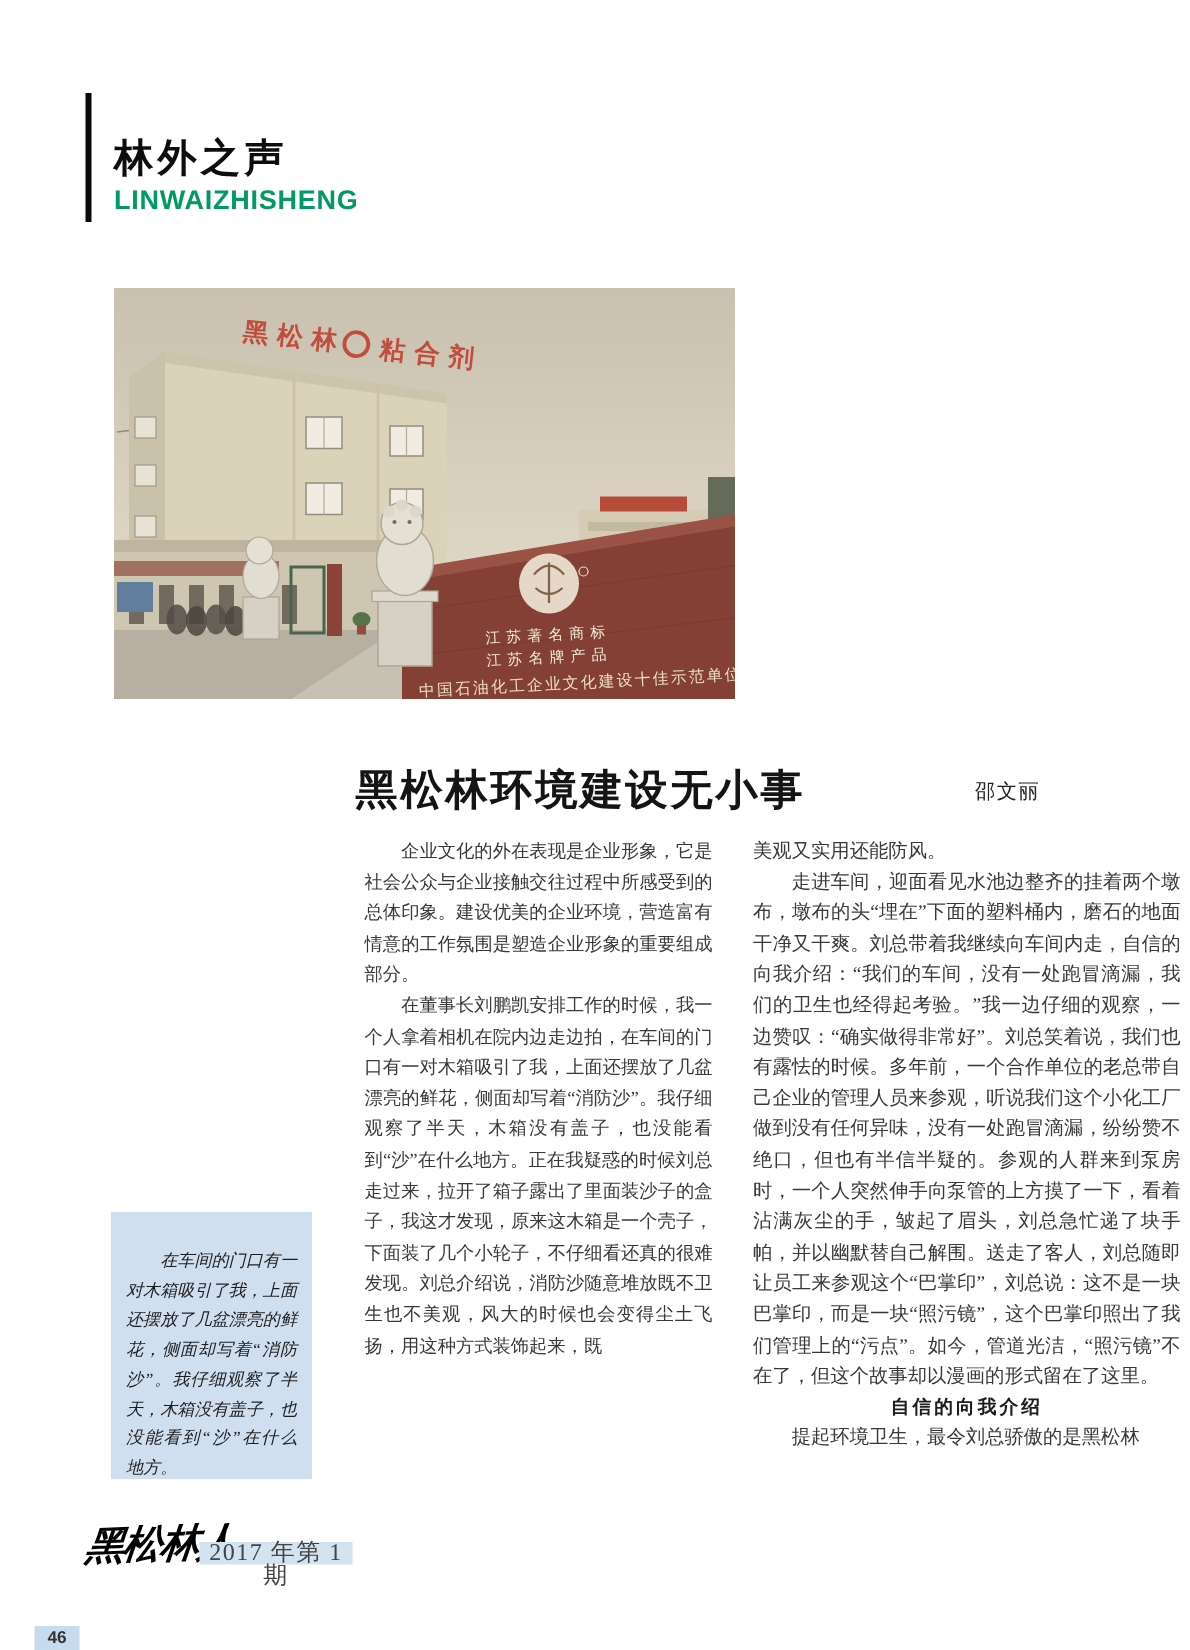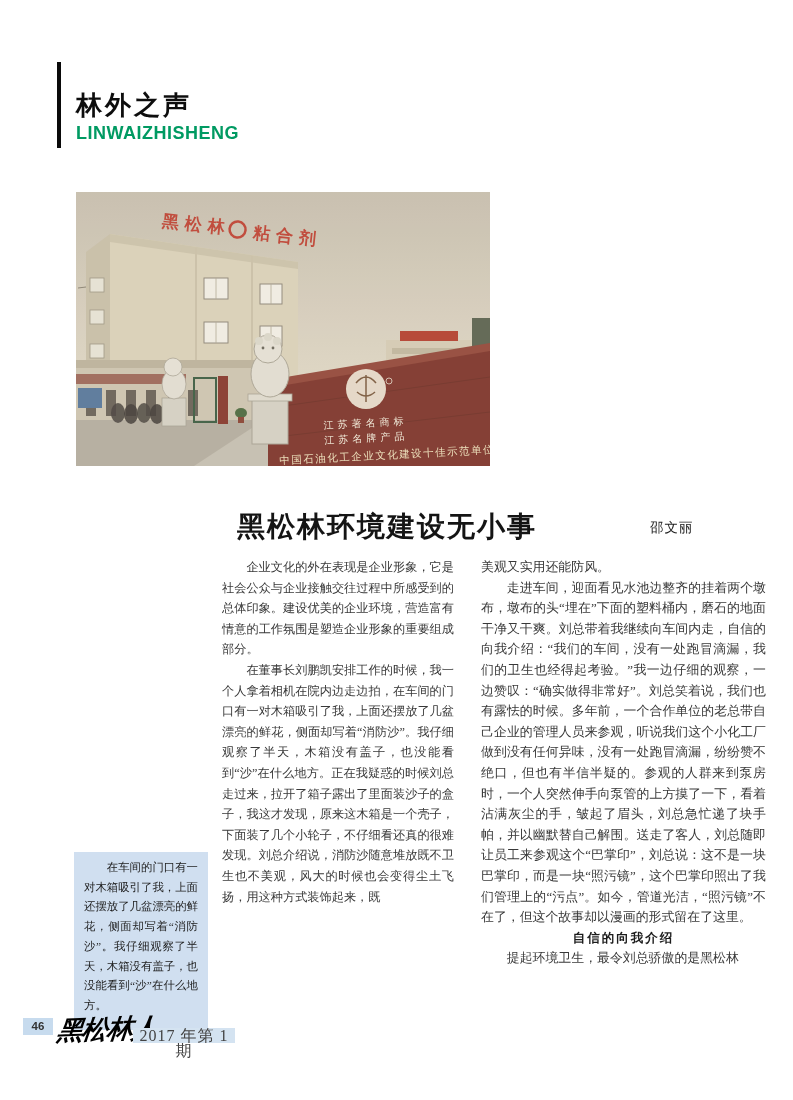--- a/index.html
+++ b/index.html
@@ -11,33 +11,33 @@
              font-weight:900;font-size:26px;letter-spacing:3px;color:#0d0d0d;}
   .sec-sub{position:absolute;left:76px;top:123px;font-family:"Liberation Sans","DejaVu Sans",sans-serif;
            font-weight:800;font-size:18px;letter-spacing:.5px;color:#009a62;}
   
   .photo{position:absolute;left:76px;top:192px;width:414px;height:274px;margin:0;}
   
   .art-title{position:absolute;left:237px;top:485px;font-size:28px;font-weight:700;
              letter-spacing:2px;color:#141414;white-space:nowrap;}
   .art-author{position:absolute;left:650px;top:519px;font-size:13.5px;letter-spacing:1px;color:#222;}
   
-  .col{position:absolute;top:557px;text-align:justify;line-height:20.6px;}
+  .col{position:absolute;top:557px;text-align:justify;line-height:20.6px;margin-left:21px;}
   .col1{left:222px;width:232px;font-size:12.2px;}
   .col2{left:481px;width:285px;font-size:12.9px;}
   .col p{margin:0;}
   .col p.indent{text-indent:2em;}
   .col h3{margin:0;font-family:"Liberation Sans","DejaVu Sans",sans-serif;font-size:12.5px;
           font-weight:700;line-height:20.6px;text-align:center;letter-spacing:2px;color:#1c1c1c;}
   
-  .pullquote{position:absolute;left:74px;top:852px;width:134px;height:178px;background:#d0dff0;
-             box-sizing:border-box;padding:6px 10px;font-size:11.4px;
+  .pullquote{position:absolute;left:74px;top:808px;width:134px;height:178px;background:#d0dff0;
+             box-sizing:border-box;padding:24px 10px;font-style:italic;font-size:11.4px;
              line-height:19.7px;text-align:justify;text-indent:2em;color:#1d1d1d;}
   
-  .pagenum{position:absolute;left:23px;top:1018px;width:30px;height:17px;background:#c7dbee;
+  .pagenum{position:absolute;left:23px;top:1084px;width:30px;height:17px;background:#c7dbee;
            font-family:"Liberation Sans","DejaVu Sans",sans-serif;font-size:11.5px;font-weight:700;
            color:#333;text-align:center;line-height:17px;}
   .jlogo{position:absolute;left:57px;top:1012px;font-size:26px;font-weight:900;font-style:italic;
          color:#000;letter-spacing:-1px;transform:rotate(-2deg) skewX(-8deg);}
   .issue{position:absolute;left:133px;top:1028px;width:102px;height:15px;background:#d4e3f1;
          font-size:16px;color:#444;text-align:center;line-height:15px;letter-spacing:1px;}
 </style>
 </head>
 <body>
 

